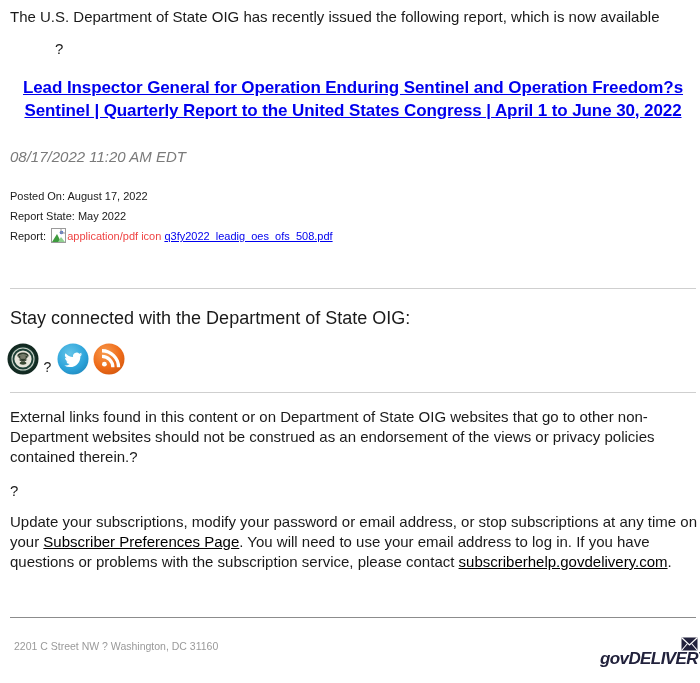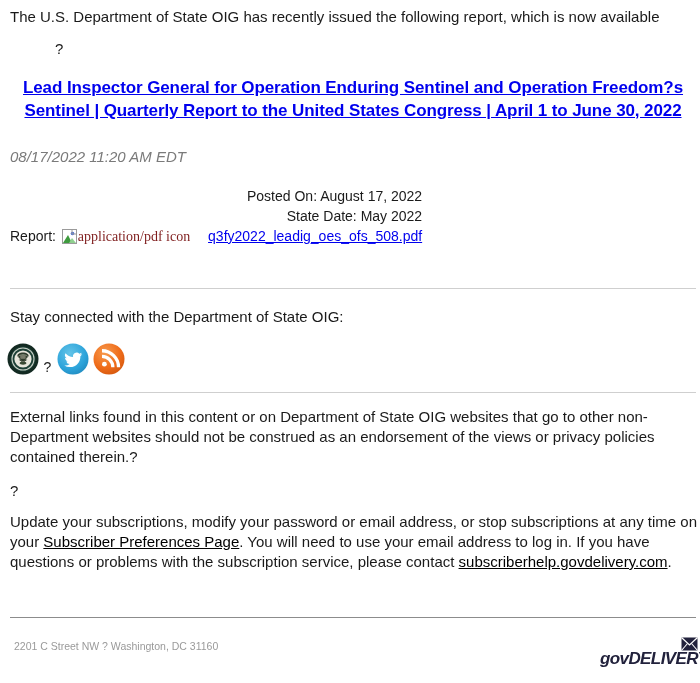--- a/index.html
+++ b/index.html
@@ -62,50 +62,47 @@
     font-size: 15px;
     font-style: italic;
     color: #7a7a7a;
   }
 
   
   .meta {
     position: absolute;
     left: 10px;
     top: 186px;
-    font-size: 14px;
+    font-size: 11px;
     line-height: 20px;
     color: #1a1a1a;
-    text-align: right;
   }
   .meta-row { white-space: nowrap; }
   .meta-label { color: #1a1a1a; }
 
   
   .broken-img {
     display: inline-block;
     width: 15px;
     height: 15px;
     vertical-align: -3px;
     margin: 0 1px 0 2px;
     position: relative;
     background: #ffffff;
     border: 1px solid #9a9a9a;
     box-sizing: border-box;
     overflow: hidden;
   }
   .broken-img svg { display: block; }
   .alt-text {
-    color: #7f1d1d;
-    font-family: Liberation Serif, serif;
+    color: #ef4444;
   }
   a.filelink {
     color: #0000ee;
     text-decoration: underline;
-    margin-left: 14px;
   }
 
   
   .hr-light {
     position: absolute;
     left: 10px;
     width: 686px;
     height: 0;
     border-top: 1px solid #cfcfcf;
   }
@@ -115,21 +112,21 @@
     width: 686px;
     height: 0;
     border-top: 1px solid #8c8c8c;
   }
 
   
   .stay-text {
     position: absolute;
     left: 10px;
     top: 308px;
-    font-size: 15px;
+    font-size: 18px;
     color: #1a1a1a;
   }
   .social {
     position: absolute;
     left: 7px;
     top: 343px;
     height: 34px;
   }
   .social .icon {
     display: inline-block;
@@ -226,21 +223,21 @@
 
   <a class="headline" href="#">Lead Inspector General for Operation Enduring Sentinel and Operation Freedom?s Sentinel | Quarterly Report to the United States Congress | April 1 to June 30, 2022</a>
   <div class="timestamp">08/17/2022 11:20 AM EDT</div>
 
   <div class="meta">
     <div class="meta-row">
       <span class="meta-label">Posted On:</span>
       <span>August 17, 2022</span>
     </div>
     <div class="meta-row">
-      <span class="meta-label">State Date:</span>
+      <span class="meta-label">Report State:</span>
       <span>May 2022</span>
     </div>
     <div class="meta-row">
       <span class="meta-label">Report:</span>
       <span class="broken-img">
         <svg width="13" height="13" viewBox="0 0 13 13" xmlns="http://www.w3.org/2000/svg">
           <rect x="0" y="0" width="13" height="13" fill="#ffffff"></rect>
           <polygon points="0,13 5,5 9,13" fill="#3e9b3e"></polygon>
           <polygon points="6,13 9,8 13,13" fill="#8fd08f"></polygon>
           <circle cx="9.5" cy="3.5" r="1.8" fill="#4a6fd4"></circle>

